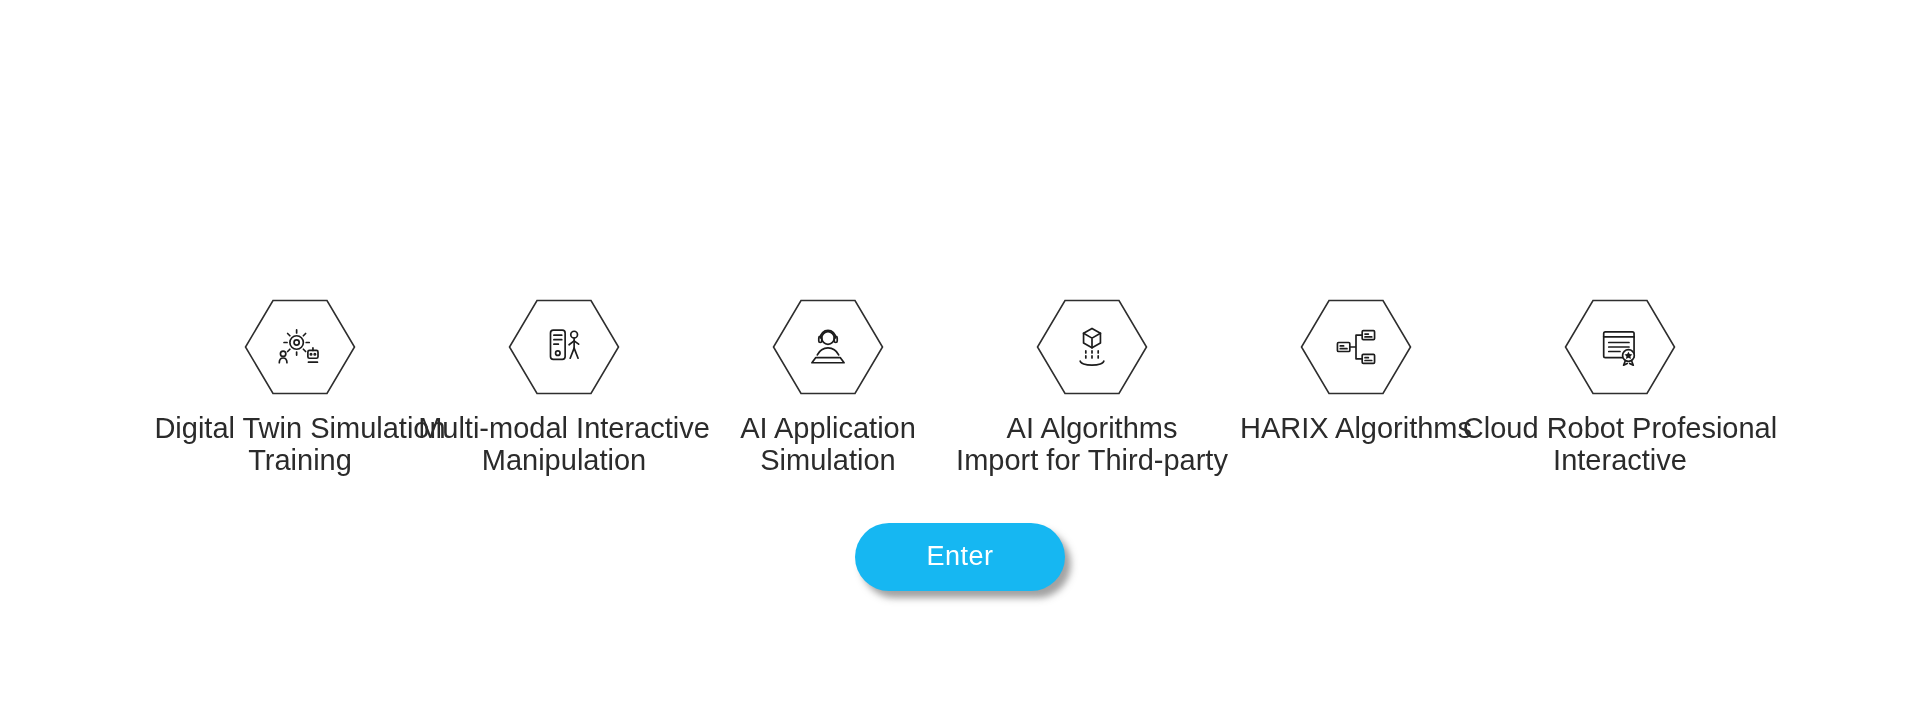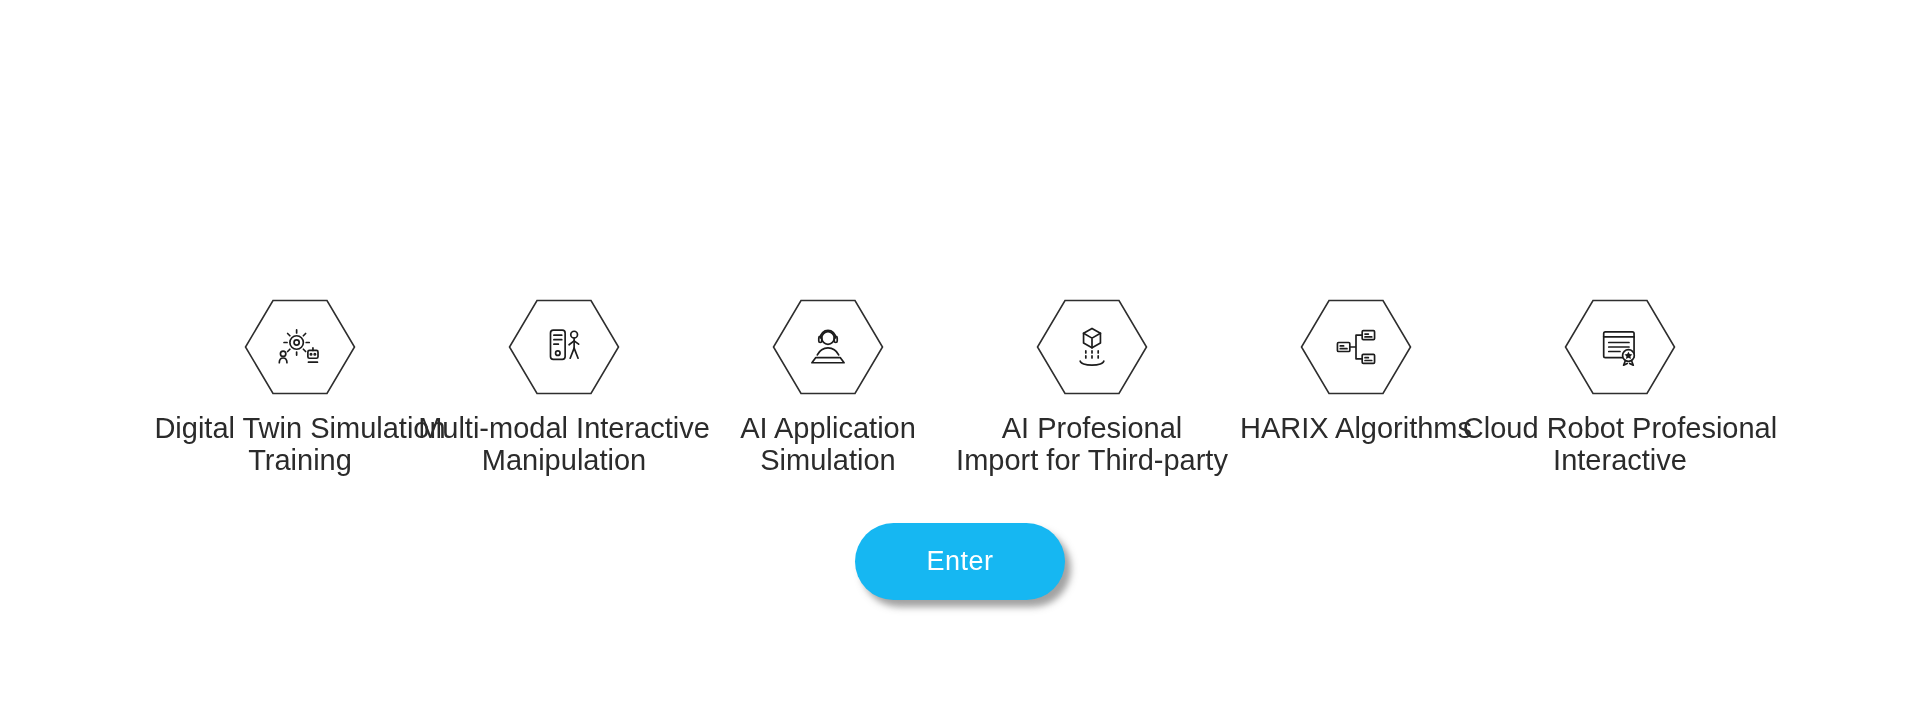--- a/index.html
+++ b/index.html
@@ -41,21 +41,21 @@
     text-align: center;
     white-space: pre;
   }
   .enter-row {
     display: flex;
     justify-content: center;
     margin-top: 46px;
   }
   .enter-button {
     width: 210px;
-    height: 77px;
+    height: 68px;
     border: none;
     border-radius: 39px;
     background: #16b7f2;
     color: #ffffff;
     font-size: 27px;
     font-family: inherit;
     display: flex;
     align-items: center;
     justify-content: center;
     box-shadow: 6px 7px 7px rgba(70, 70, 70, 0.5);
@@ -133,21 +133,21 @@
       <svg class="hexagon-svg" width="112" height="96" viewBox="0 0 112 96">
         <polygon points="29,1.5 83,1.5 110.5,48 83,94.5 29,94.5 1.5,48" fill="none" stroke="#2e2e2e" stroke-width="1.6"></polygon>
       </svg>
       <svg class="feature-icon" width="54" height="54" viewBox="0 0 48 48" fill="none" stroke="#1c1c1c" stroke-width="1.5" stroke-linecap="round" stroke-linejoin="round">
         <path d="M24 7.5l7.5 4.3v8.6L24 24.7l-7.5-4.3v-8.6z"></path>
         <path d="M16.5 11.8L24 16.1l7.5-4.3M24 16.1v8.6"></path>
         <path stroke-dasharray="1.8 2.6" d="M18.5 27.5V35M24 27.5v8.5M29.5 27.5V35"></path>
         <path d="M13.5 36.5c0 2.1 4.7 3.6 10.5 3.6s10.5-1.5 10.5-3.6"></path>
       </svg>
     </div>
-    <div class="feature-label">AI Profesional
+    <div class="feature-label">AI Algorithms
 Import for Third-party</div>
   </div>
 
   <div class="feature">
     <div class="hexagon-wrap">
       <svg class="hexagon-svg" width="112" height="96" viewBox="0 0 112 96">
         <polygon points="29,1.5 83,1.5 110.5,48 83,94.5 29,94.5 1.5,48" fill="none" stroke="#2e2e2e" stroke-width="1.6"></polygon>
       </svg>
       <svg class="feature-icon" width="54" height="54" viewBox="0 0 48 48" fill="none" stroke="#1c1c1c" stroke-width="1.5" stroke-linecap="round" stroke-linejoin="round">
         <rect x="7.5" y="20" width="11" height="8" rx="1"></rect>

